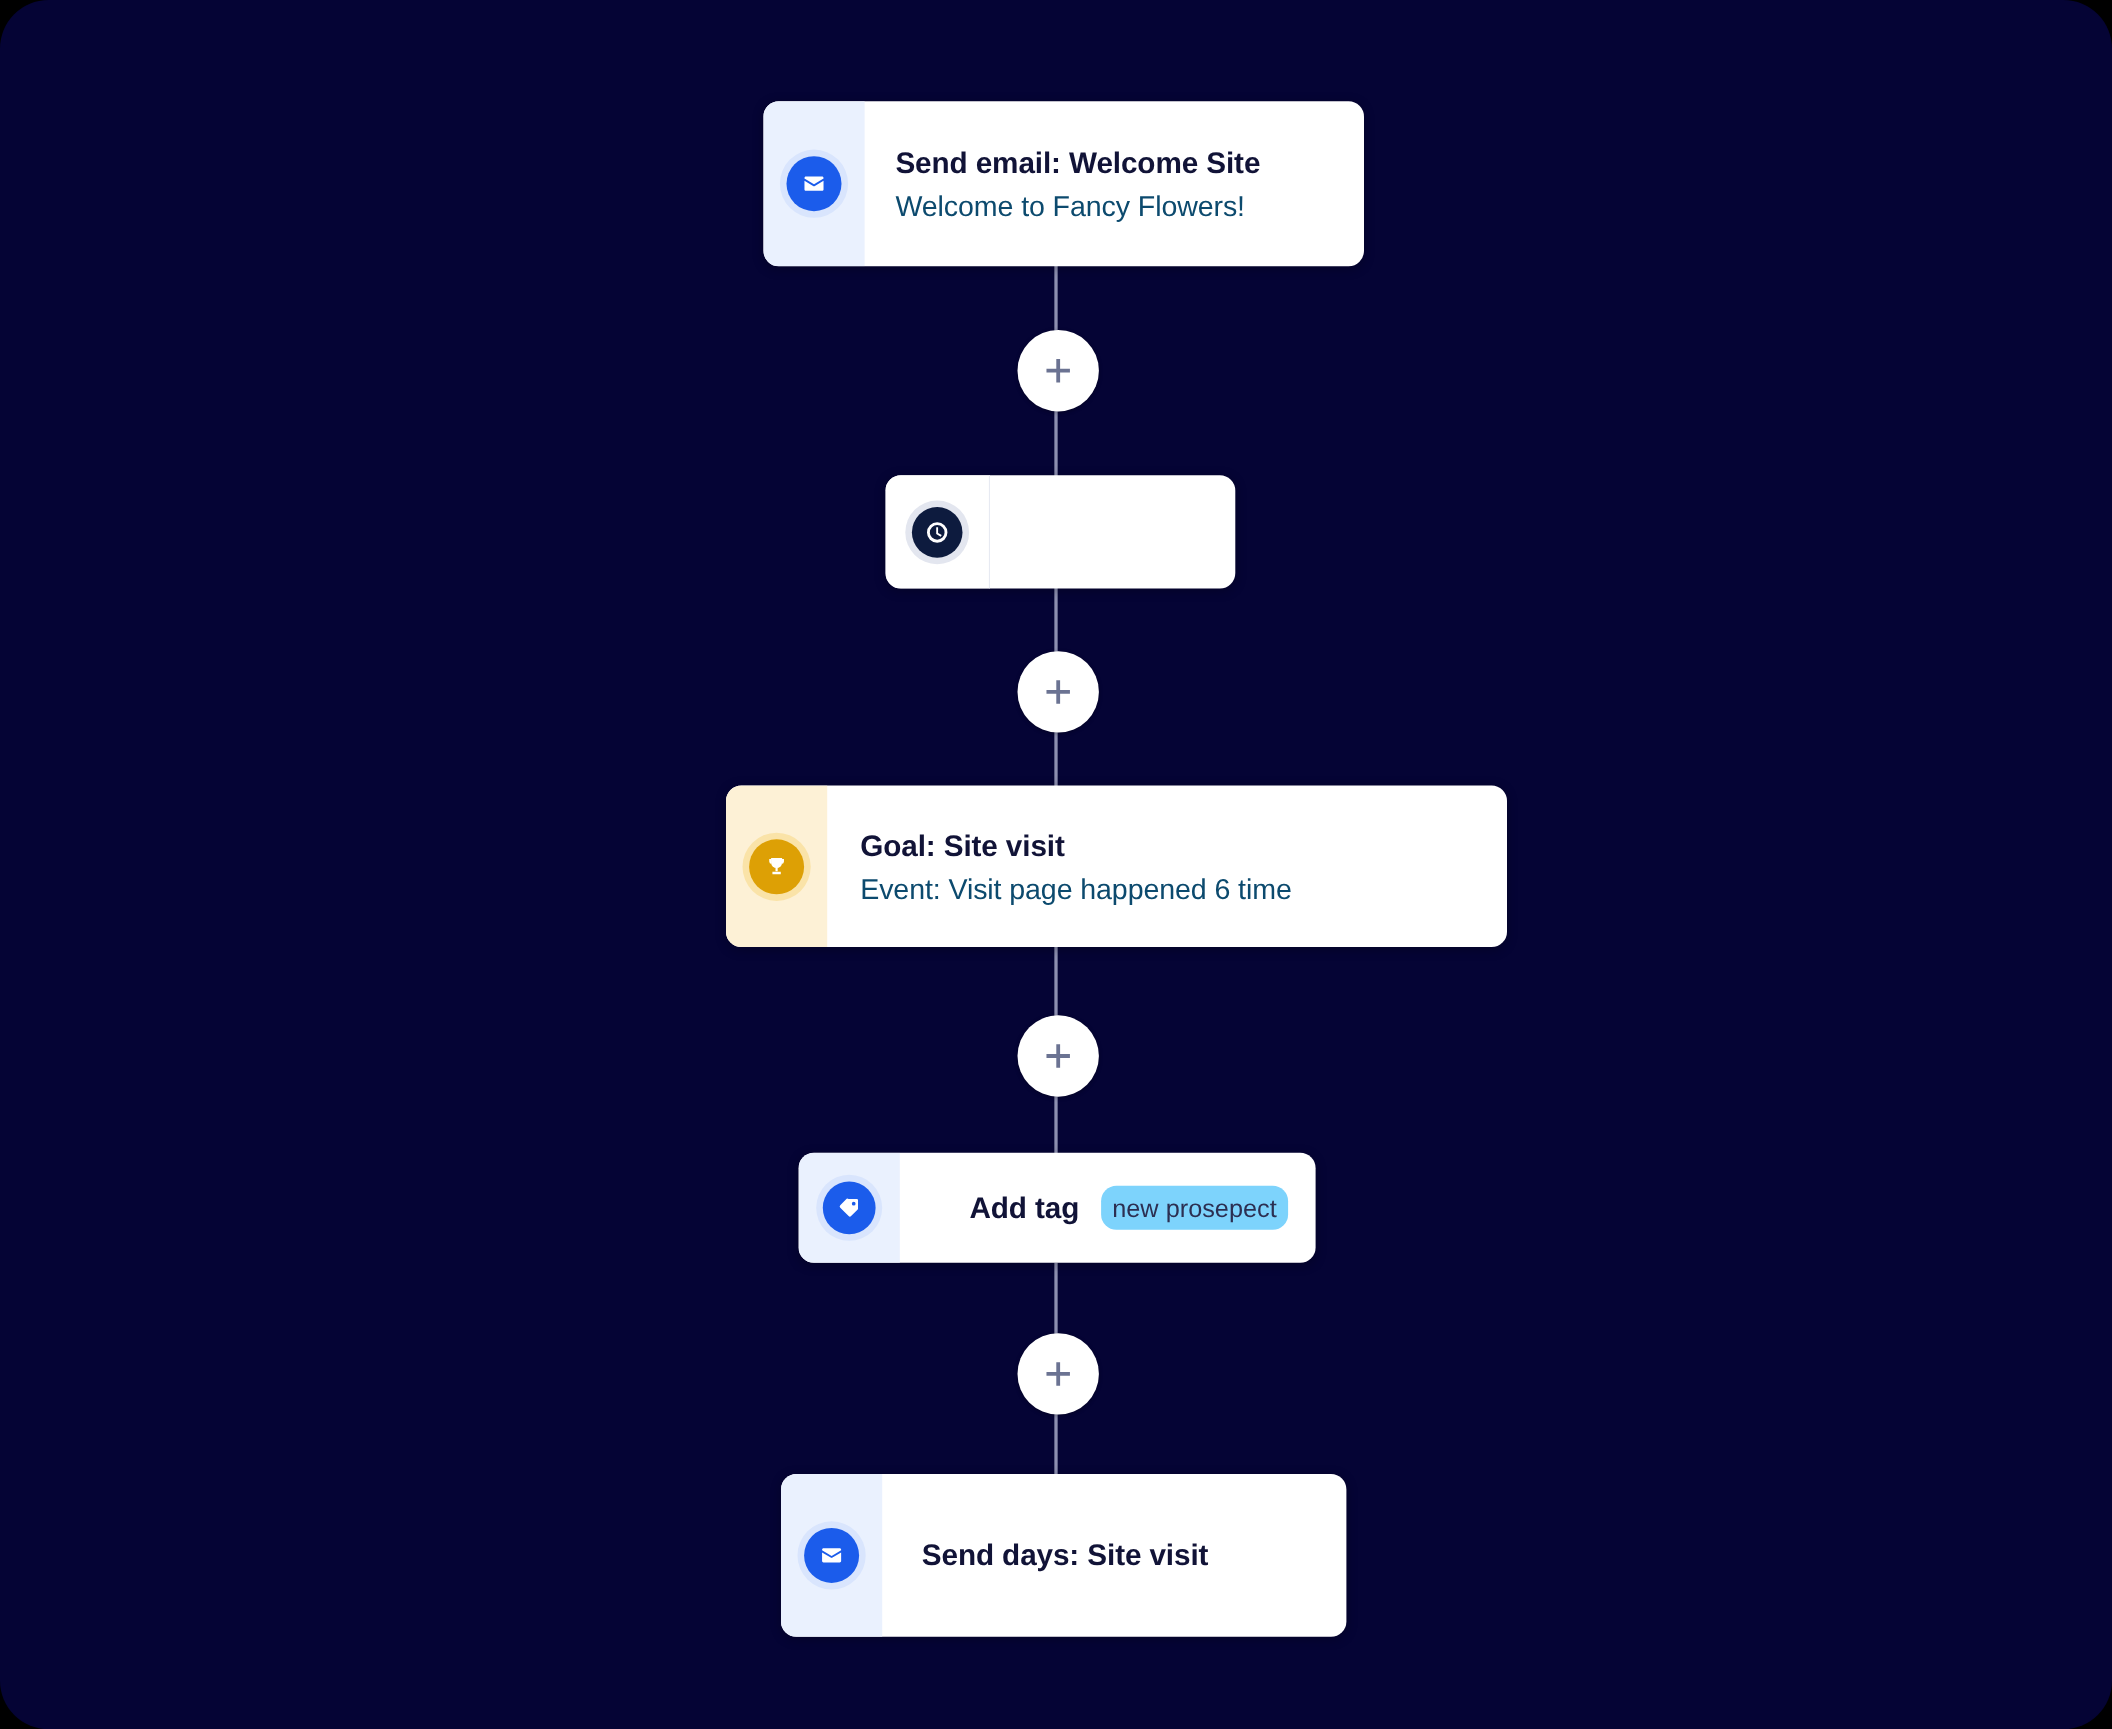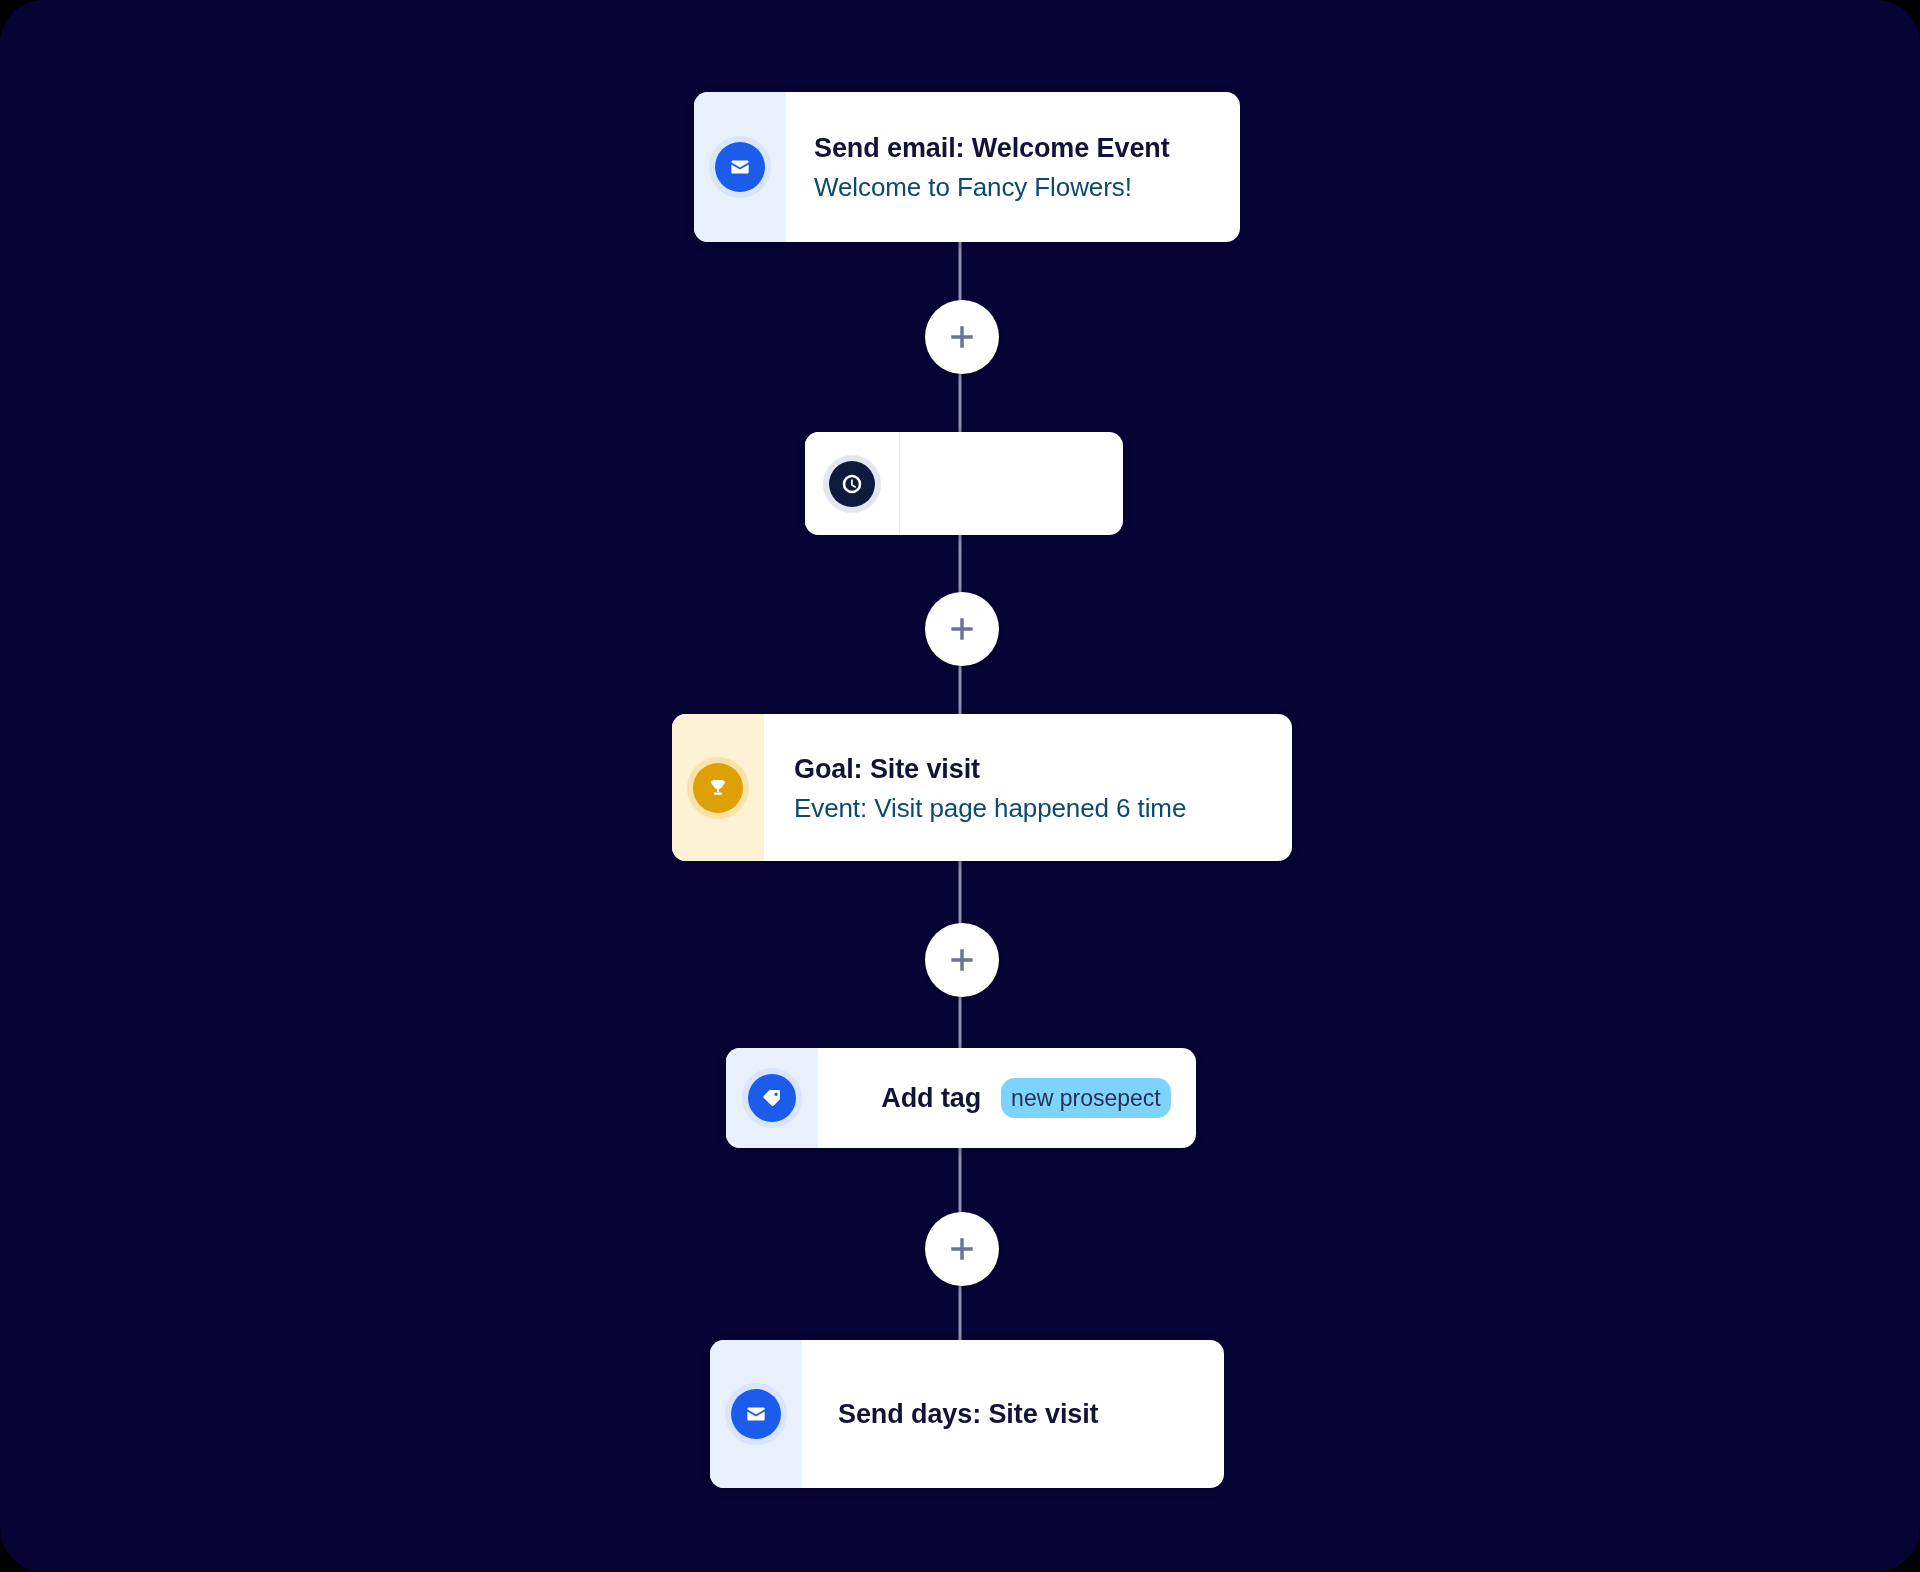--- a/index.html
+++ b/index.html
@@ -141,21 +141,21 @@
         <span class="icon-ring ring-blue" style="width:62px;height:62px;">
           <span class="icon-circle circ-blue" style="width:50px;height:50px;">
             <svg width="26" height="26" viewBox="0 0 24 24" aria-hidden="true">
               <path fill="#ffffff" d="M4 7.2c0-.66.54-1.2 1.2-1.2h13.6c.66 0 1.2.54 1.2 1.2v.5l-8 4.7-8-4.7v-.5z"></path>
               <path fill="#ffffff" d="M4 9.6l7.6 4.45c.25.15.55.15.8 0L20 9.6v7.2c0 .66-.54 1.2-1.2 1.2H5.2c-.66 0-1.2-.54-1.2-1.2V9.6z"></path>
             </svg>
           </span>
         </span>
       </div>
       <div class="node-body" style="padding-left:28px;">
-        <div class="node-title" style="font-size:27px; line-height:40px;">Send email: Welcome Event</div>
+        <div class="node-title" style="font-size:27px; line-height:40px;">Send email: Welcome Site</div>
         <div class="node-sub" style="font-size:26px; line-height:38px;">Welcome to Fancy Flowers!</div>
       </div>
     </div>
 
     <div class="plus-btn" style="left:925px; top:300px; width:74px; height:74px;">
       <svg width="32" height="32" viewBox="0 0 24 24" aria-hidden="true">
         <path fill="#6b7392" d="M10.7 4h2.6v6.7H20v2.6h-6.7V20h-2.6v-6.7H4v-2.6h6.7V4z"></path>
       </svg>
     </div>
 
@@ -171,21 +171,21 @@
         </span>
       </div>
     </div>
 
     <div class="plus-btn" style="left:925px; top:592px; width:74px; height:74px;">
       <svg width="32" height="32" viewBox="0 0 24 24" aria-hidden="true">
         <path fill="#6b7392" d="M10.7 4h2.6v6.7H20v2.6h-6.7V20h-2.6v-6.7H4v-2.6h6.7V4z"></path>
       </svg>
     </div>
 
-    <div class="node" style="left:660px; top:714px; width:620px; height:147px;margin-left:12px;">
+    <div class="node" style="left:660px; top:714px; width:710px; height:147px;">
       <div class="node-icon-pane pane-amber" style="width:92px;">
         <span class="icon-ring ring-amber" style="width:62px;height:62px;">
           <span class="icon-circle circ-amber" style="width:50px;height:50px;">
             <svg width="24" height="24" viewBox="0 0 24 24" aria-hidden="true">
               <path fill="#ffffff" d="M7 4h10v4.2a5 5 0 0 1-10 0V4z"></path>
               <path fill="#ffffff" d="M11 12.4h2v3.6h-2z"></path>
               <path fill="#ffffff" d="M8.2 16.6h7.6v2.1H8.2z"></path>
               <path fill="#ffffff" d="M5.3 4.8h2v4.6a2.4 2.4 0 0 1-2-2.3V4.8zM16.7 4.8h2v2.3a2.4 2.4 0 0 1-2 2.3V4.8z"></path>
             </svg>
           </span>

